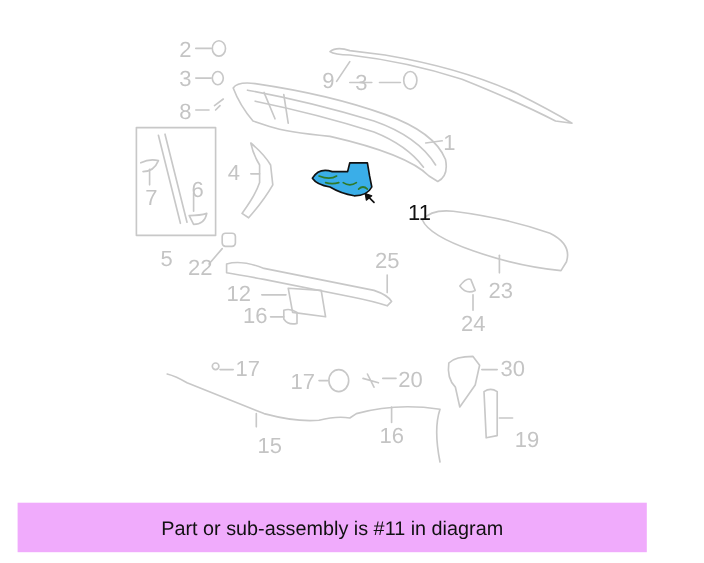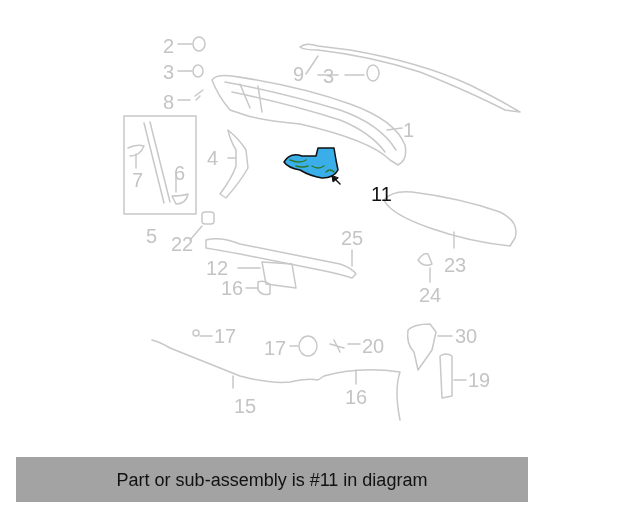--- a/index.html
+++ b/index.html
@@ -1,20 +1,20 @@
 <!DOCTYPE html>
 <html><head>
 <meta charset="utf-8">
 <style>
   html, body { margin:0; padding:0; background:#ffffff; }
   body { width:640px; height:512px; position:relative; overflow:hidden; font-family:"Liberation Sans", sans-serif; }
   #diagram { position:absolute; left:0; top:0; width:640px; height:440px; }
   .lbl { position:absolute; color:#c4c4c4; font-size:20px; line-height:20px; font-family:"Liberation Sans", sans-serif; }
   .lbl.hl { color:#111111;margin-left:25px; }
-  #banner { position:absolute; left:16px; top:457px; width:512px; height:45px; background:#a3a3a3; display:flex; flex-direction:column; align-items:center; justify-content:center; }
+  #banner { position:absolute; left:16px; top:457px; width:572px; height:45px; background:#f0abfc; display:flex; flex-direction:column; align-items:center; justify-content:center; }
   #banner span { display:block; font-size:18px; line-height:20px; color:#111; }
 </style>
 </head>
 <body>
 
 <div id="diagram">
   <svg width="640" height="440" viewBox="0 0 640 440" fill="none" stroke="#c8c8c8" stroke-width="1.5" stroke-linejoin="round" stroke-linecap="round">
 
     <path d="M300 47 Q306 42 318 46 L350 50 Q420 62 470 85 Q500 100 520 112 L505 110 Q470 92 420 72 Q370 56 318 50 Q304 50 300 47 Z"></path>
 
@@ -99,20 +99,20 @@
   <span class="lbl hl" style="left:346px;top:184px">11</span>
   <span class="lbl" style="left:341px;top:228px">25</span>
   <span class="lbl" style="left:206px;top:258px">12</span>
   <span class="lbl" style="left:221px;top:278px">16</span>
   <span class="lbl" style="left:444px;top:255px">23</span>
   <span class="lbl" style="left:419px;top:285px">24</span>
   <span class="lbl" style="left:214px;top:326px">17</span>
   <span class="lbl" style="left:264px;top:338px">17</span>
   <span class="lbl" style="left:362px;top:336px">20</span>
   <span class="lbl" style="left:455px;top:326px">30</span>
-  <span class="lbl" style="left:468px;top:370px">19</span>
+  <span class="lbl" style="left:468px;top:390px">19</span>
   <span class="lbl" style="left:234px;top:396px">15</span>
   <span class="lbl" style="left:345px;top:387px">16</span>
 </div>
 
 <div id="banner">
   <span>Part or sub-assembly is #11 in diagram</span>
 </div>
 
 </body></html>

